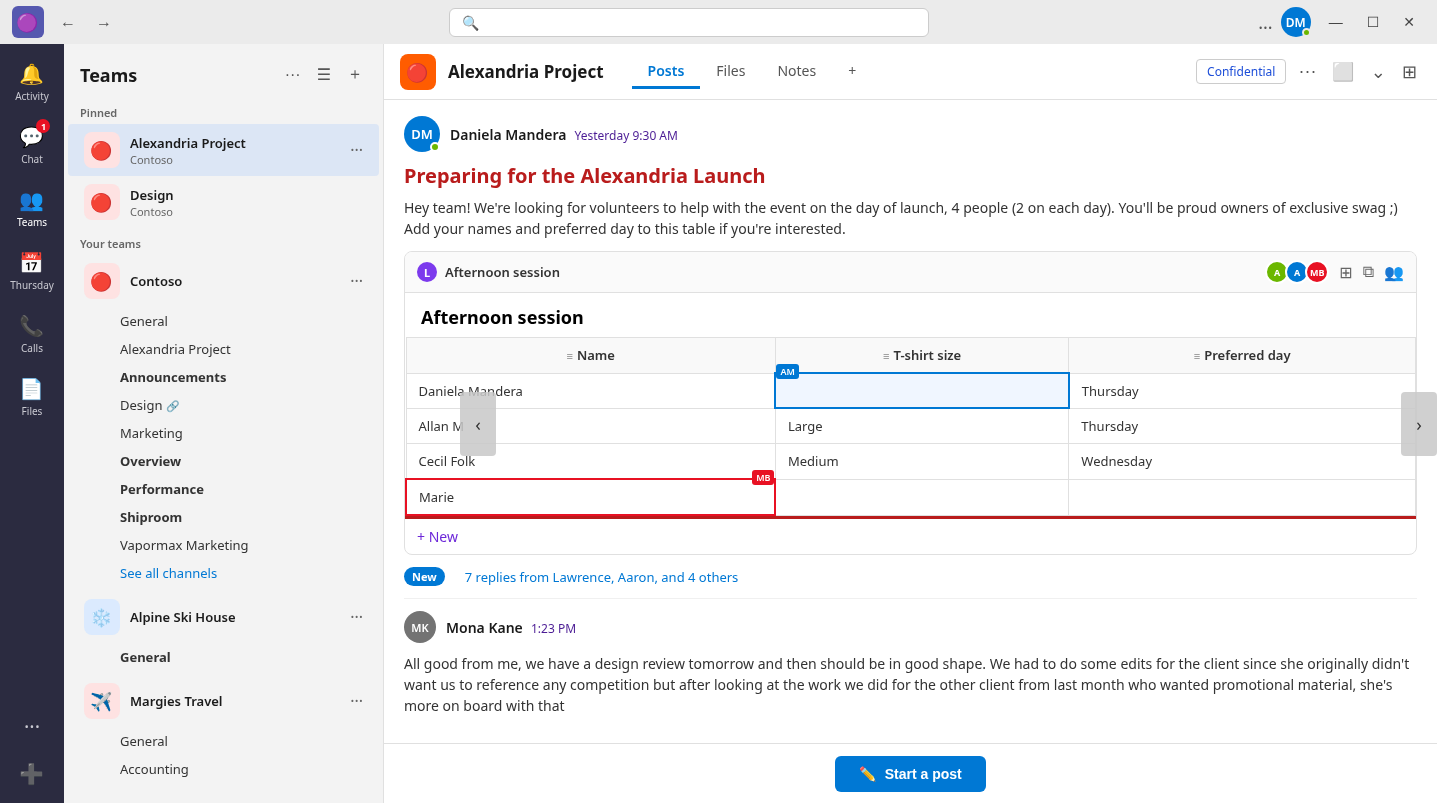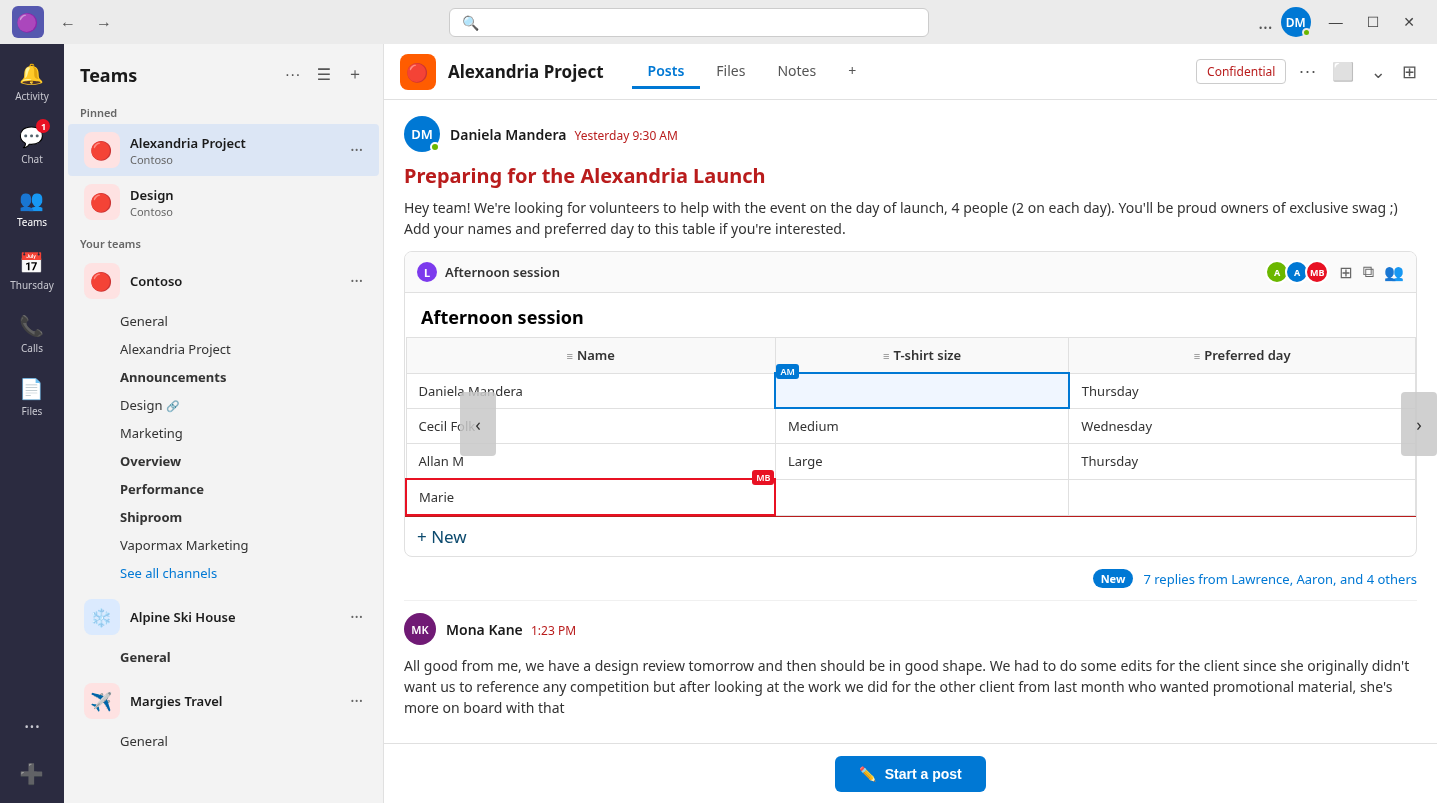--- a/index.html
+++ b/index.html
@@ -141,21 +141,21 @@
     .channel-name { font-size: 17px; font-weight: 700; color: #1a1a1a; }
     .channel-tabs { display: flex; gap: 0; margin-left: 16px; }
     .channel-tab {
       padding: 6px 16px; font-size: 14px; color: #555; cursor: pointer;
       border-bottom: 3px solid transparent; margin-bottom: -1px;
     }
     .channel-tab.active { color: #0078d4; border-bottom-color: #0078d4; font-weight: 600; }
     .channel-header-actions { margin-left: auto; display: flex; align-items: center; gap: 8px; }
     .confidential-badge {
       border: 1px solid #ccc; border-radius: 4px; padding: 3px 10px;
-      font-size: 12px; color: #b91c1c; cursor: pointer;
+      font-size: 12px; color: #1d4ed8; cursor: pointer;
     }
     .header-btn {
       background: none; border: none; cursor: pointer; font-size: 18px; color: #555; padding: 4px; border-radius: 4px;
     }
 
     
     .posts-area {
       flex: 1; overflow-y: auto; padding: 16px 20px; display: flex; flex-direction: column; gap: 16px;
     }
 
@@ -165,21 +165,21 @@
     .post-avatar {
       width: 36px; height: 36px; border-radius: 50%; background: #0078d4;
       display: flex; align-items: center; justify-content: center;
       color: white; font-size: 13px; font-weight: 600; flex-shrink: 0; position: relative;
     }
     .post-avatar-online {
       width: 10px; height: 10px; background: #6bb700; border-radius: 50%;
       border: 2px solid white; position: absolute; bottom: 0; right: 0;
     }
     .post-author { font-size: 14px; font-weight: 600; color: #1a1a1a; }
-    .post-time { font-size: 12px; color: #b91c1c; margin-left: 4px; }
+    .post-time { font-size: 12px; color: #4c1d95; margin-left: 4px; }
     .post-title { font-size: 20px; font-weight: 700; color: #b91c1c; margin-bottom: 8px; }
     .post-body { font-size: 14px; color: #333; line-height: 1.5; margin-bottom: 12px; }
 
     
     .loop-container {
       border: 1px solid #e0e0e0; border-radius: 8px; overflow: hidden; margin-bottom: 12px;
     }
     .loop-header {
       display: flex; align-items: center; justify-content: space-between;
       padding: 8px 12px; background: #fafafa; border-bottom: 1px solid #e0e0e0;
@@ -217,40 +217,39 @@
       background: #0078d4; color: white; font-size: 9px; padding: 1px 4px; border-radius: 3px;
       font-weight: 600;
     }
     .mb-cursor {
       position: absolute; top: -10px; right: 0;
       background: #e81123; color: white; font-size: 9px; padding: 1px 4px; border-radius: 3px;
       font-weight: 600;
     }
     .add-row-btn {
       display: flex; align-items: center; gap: 6px;
-      padding: 8px 12px; font-size: 17px; color: #0c4a6e; cursor: pointer;
-      border-top: 1px solid #b91c1c;
+      padding: 8px 12px; font-size: 14px; color: #6d28d9; cursor: pointer;
+      border-top: 3px solid #b91c1c;
     }
 
     
     .reply-bar {
-      display: flex; align-items: center; gap: 10px;
+      display: flex; align-items: center; gap: 20px;
       margin-top: 4px;
-      justify-content: flex-end;
     }
     .new-badge {
       background: #0078d4; color: white; font-size: 11px; font-weight: 700;
       padding: 2px 8px; border-radius: 12px;
     }
     .reply-text { font-size: 13px; color: #0078d4; cursor: pointer; }
 
     
     .reply-post { margin-top: 12px; padding-top: 12px; border-top: 1px solid #f0f0f0; }
     .reply-avatar {
-      width: 32px; height: 32px; border-radius: 50%; background: #701a75;
+      width: 32px; height: 32px; border-radius: 50%; background: #737373;
       display: flex; align-items: center; justify-content: center;
       color: white; font-size: 11px; font-weight: 600; flex-shrink: 0;
     }
 
     
     .compose-bar {
       height: 60px; border-top: 1px solid #e0e0e0; background: white;
       display: flex; align-items: center; justify-content: center; flex-shrink: 0;
     }
     .start-post-btn {
@@ -408,20 +407,21 @@
       <div class="team-item" style="margin-top:4px;">
         <div class="team-avatar" style="background:#fee2e2;">
           <span style="font-size:18px;">✈️</span>
         </div>
         <div class="team-info">
           <div class="team-name">Margies Travel</div>
         </div>
         <span class="team-more">···</span>
       </div>
       <div class="channel-item">General</div>
+      <div class="channel-item">Accounting</div>
     </div>
 
     <div class="main-content">
 
       <div class="channel-header">
         <div class="channel-logo">🔴</div>
         <span class="channel-name">Alexandria Project</span>
         <div class="channel-tabs">
           <div class="channel-tab active">Posts</div>
           <div class="channel-tab">Files</div>
@@ -481,28 +481,28 @@
               </thead>
               <tbody>
                 <tr>
                   <td>Daniela Mandera</td>
                   <td class="cell-blue-border cell-cursor">
                     <span class="am-cursor">AM</span>
                   </td>
                   <td>Thursday</td>
                 </tr>
                 <tr>
+                  <td>Allan M</td>
+                  <td>Large</td>
+                  <td>Thursday</td>
+                </tr>
+                <tr>
                   <td>Cecil Folk</td>
                   <td>Medium</td>
                   <td>Wednesday</td>
-                </tr>
-                <tr>
-                  <td>Allan M</td>
-                  <td>Large</td>
-                  <td>Thursday</td>
                 </tr>
                 <tr>
                   <td class="cell-red-border cell-cursor">
                     <span class="mb-cursor">MB</span>
                     Marie
                   </td>
                   <td></td>
                   <td></td>
                 </tr>
               </tbody>

